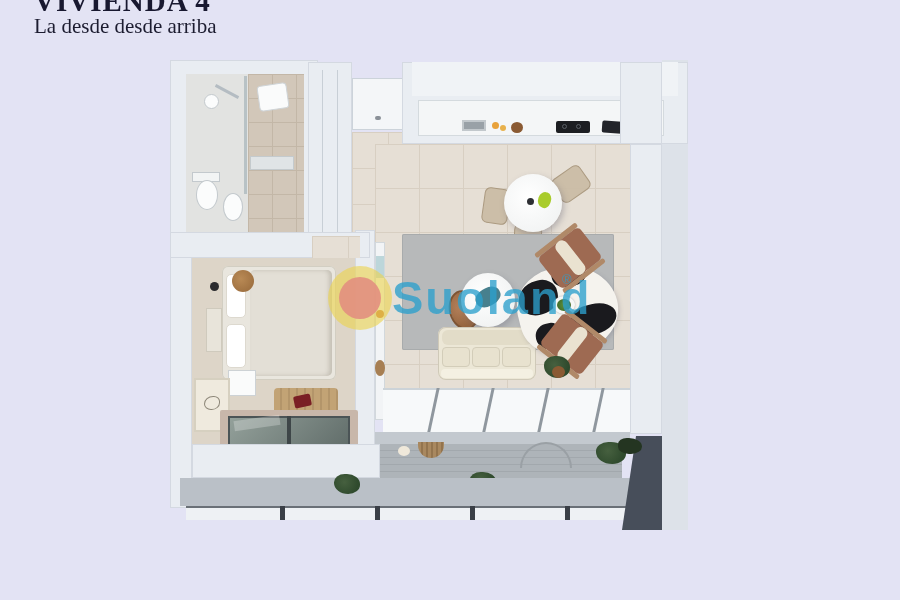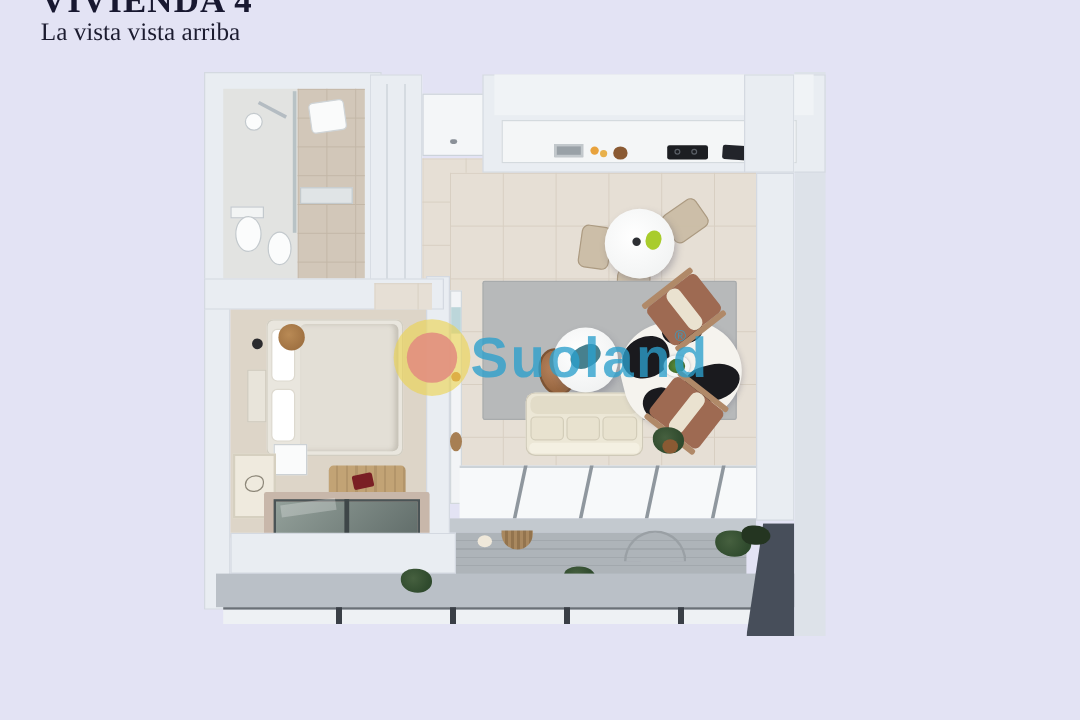--- a/index.html
+++ b/index.html
@@ -39,21 +39,21 @@
   #wm-ring{left:328px;top:266px;width:64px;height:64px;border-radius:50%;background:var(--logo-yellow);opacity:.62}
   #wm-dot{left:339px;top:277px;width:42px;height:42px;border-radius:50%;background:var(--logo-pink);opacity:.9}
   #wm-text{left:392px;top:270px;font-family:"Liberation Sans",sans-serif;font-weight:bold;
     font-size:47px;color:var(--teal);opacity:.78;letter-spacing:2px}
   #wm-reg{left:562px;top:272px;font-family:"Liberation Sans",sans-serif;font-size:13px;color:var(--teal);opacity:.8}
 </style>
 </head>
 <body>
 
 <h1 class="abs" id="title">VIVIENDA 4</h1>
-<div class="abs" id="subtitle">La vista vista arriba</div>
+<div class="abs" id="subtitle">La desde desde arriba</div>
 
 <div class="abs" id="plan">
 
   <div class="abs wall" style="left:0;top:0;width:22px;height:448px"></div>
   <div class="abs outer" style="left:492px;top:0;width:26px;height:470px"></div>
 
   <div class="abs wall" style="left:0;top:0;width:148px;height:188px"></div>
   <div class="abs" style="left:16px;top:14px;width:62px;height:158px;background:var(--shower)"></div>
   <div class="abs bathtile" style="left:78px;top:14px;width:56px;height:158px"></div>
   <div class="abs" style="left:74px;top:16px;width:3px;height:118px;background:rgba(150,168,175,.55)"></div>

